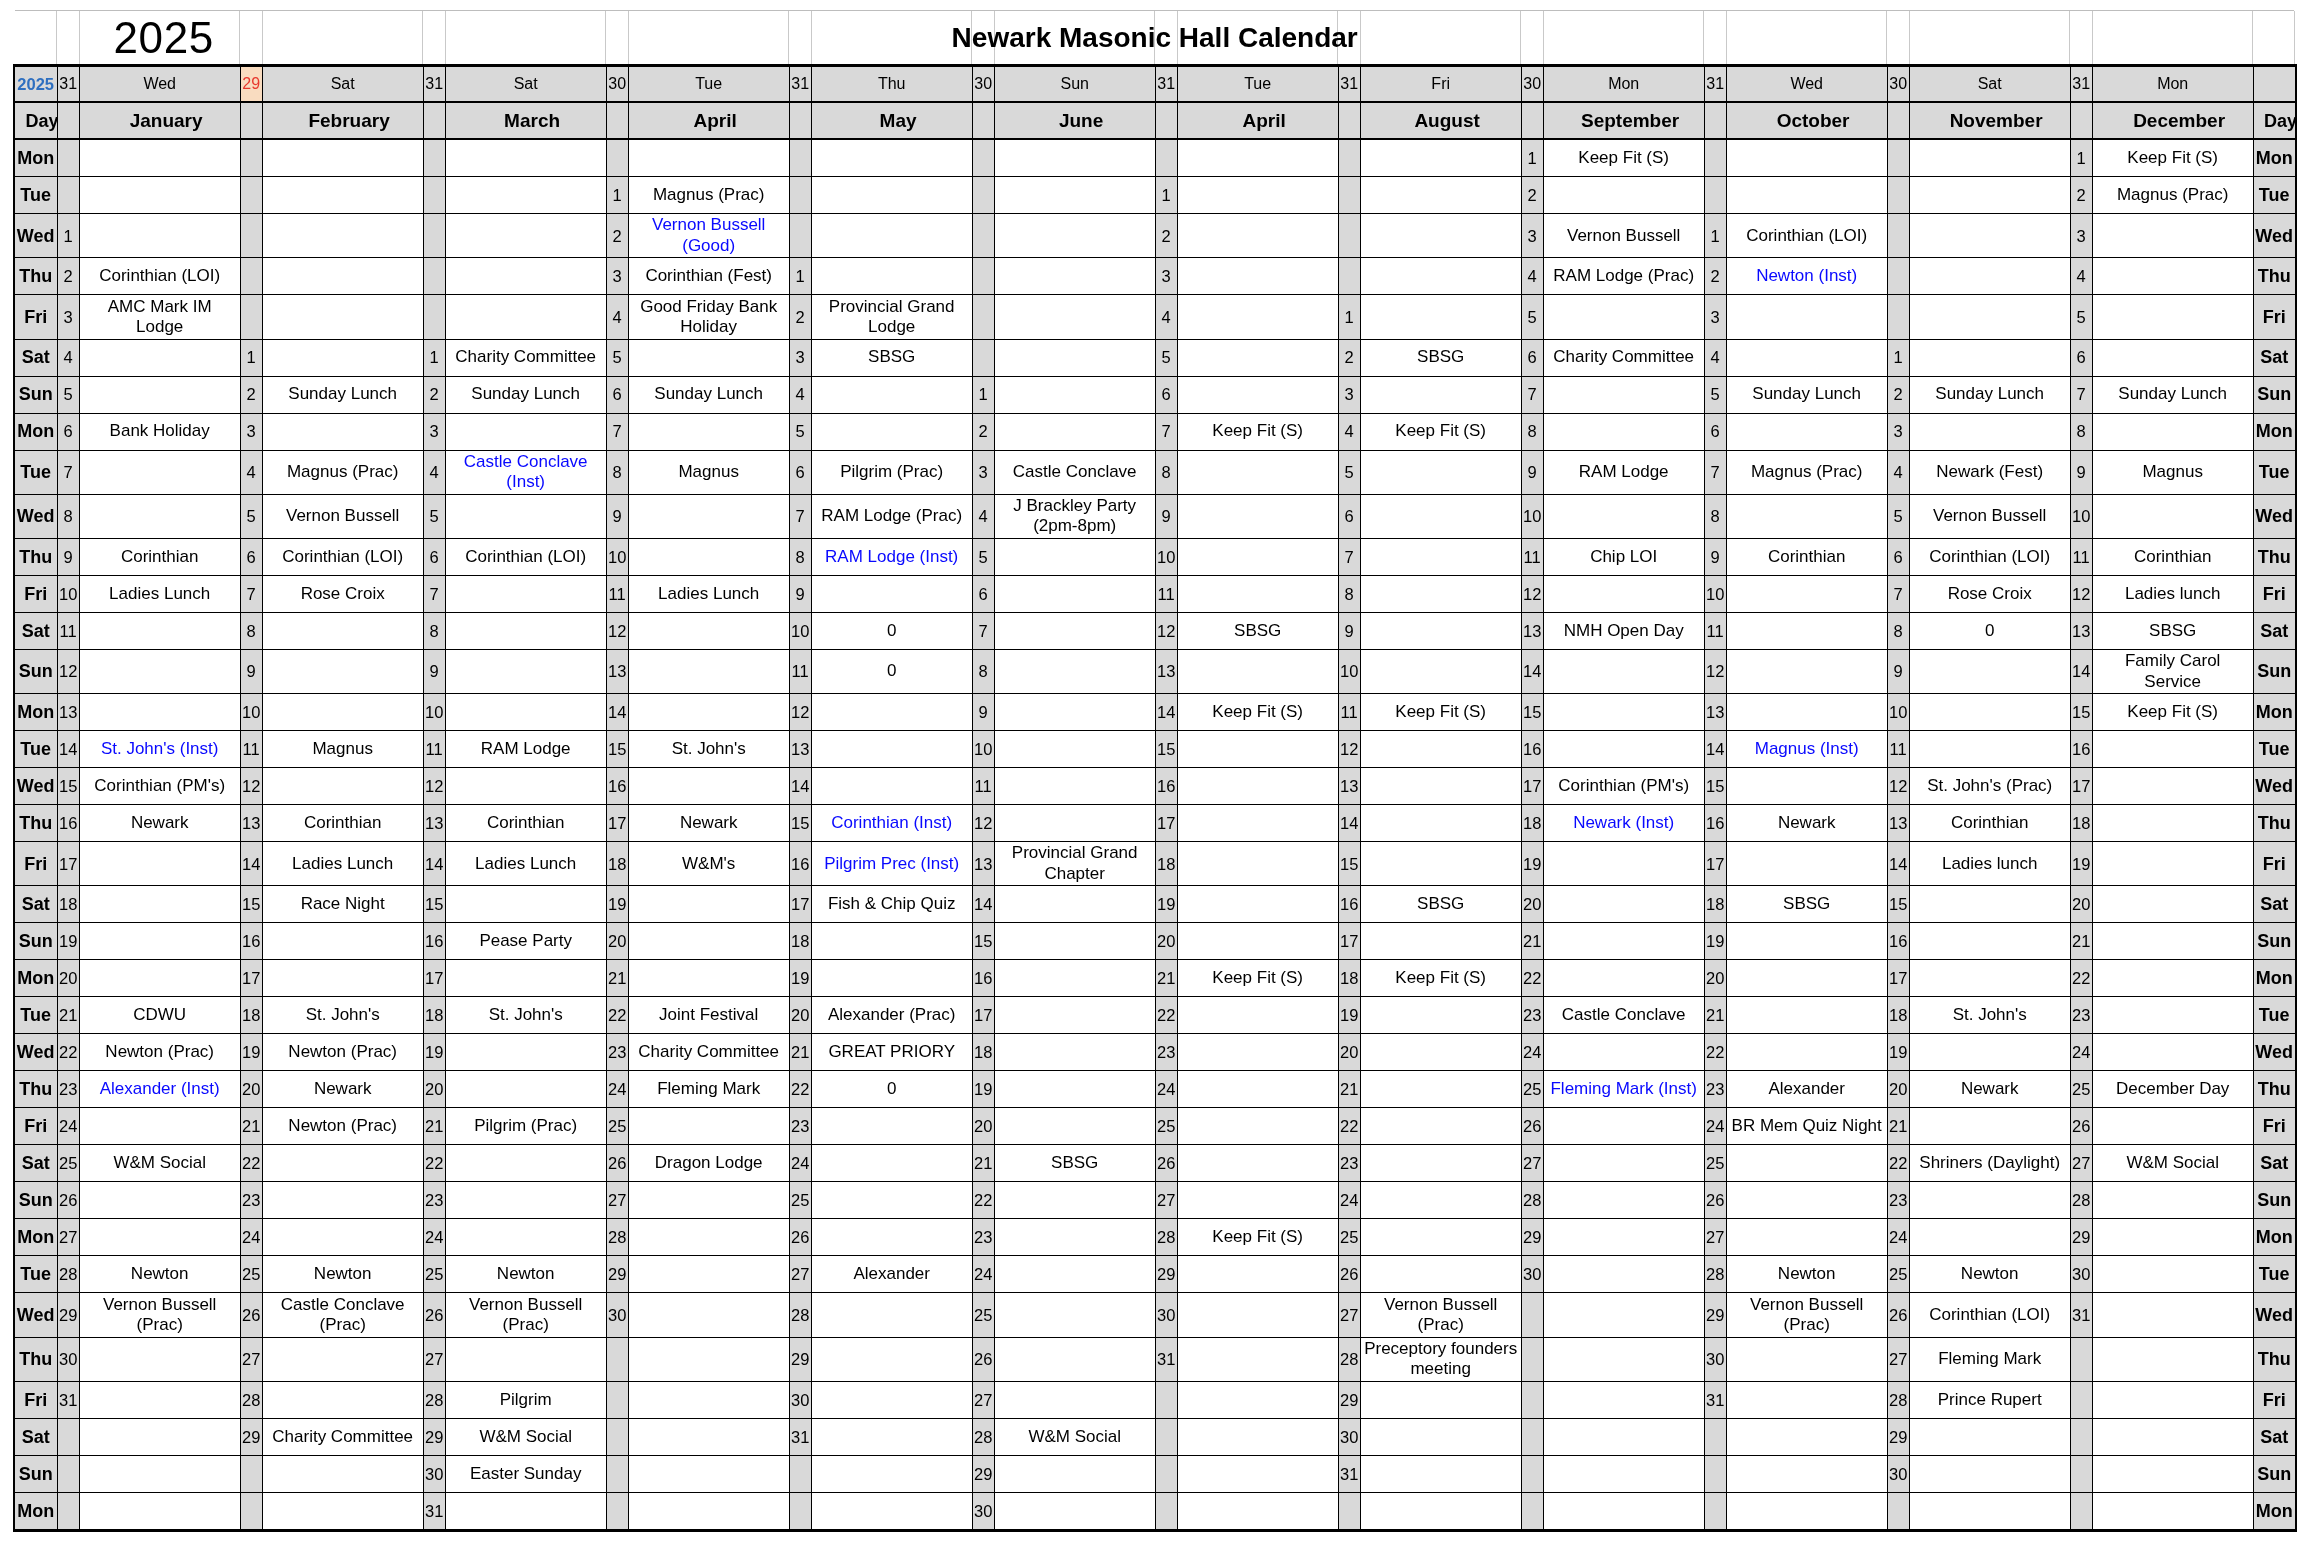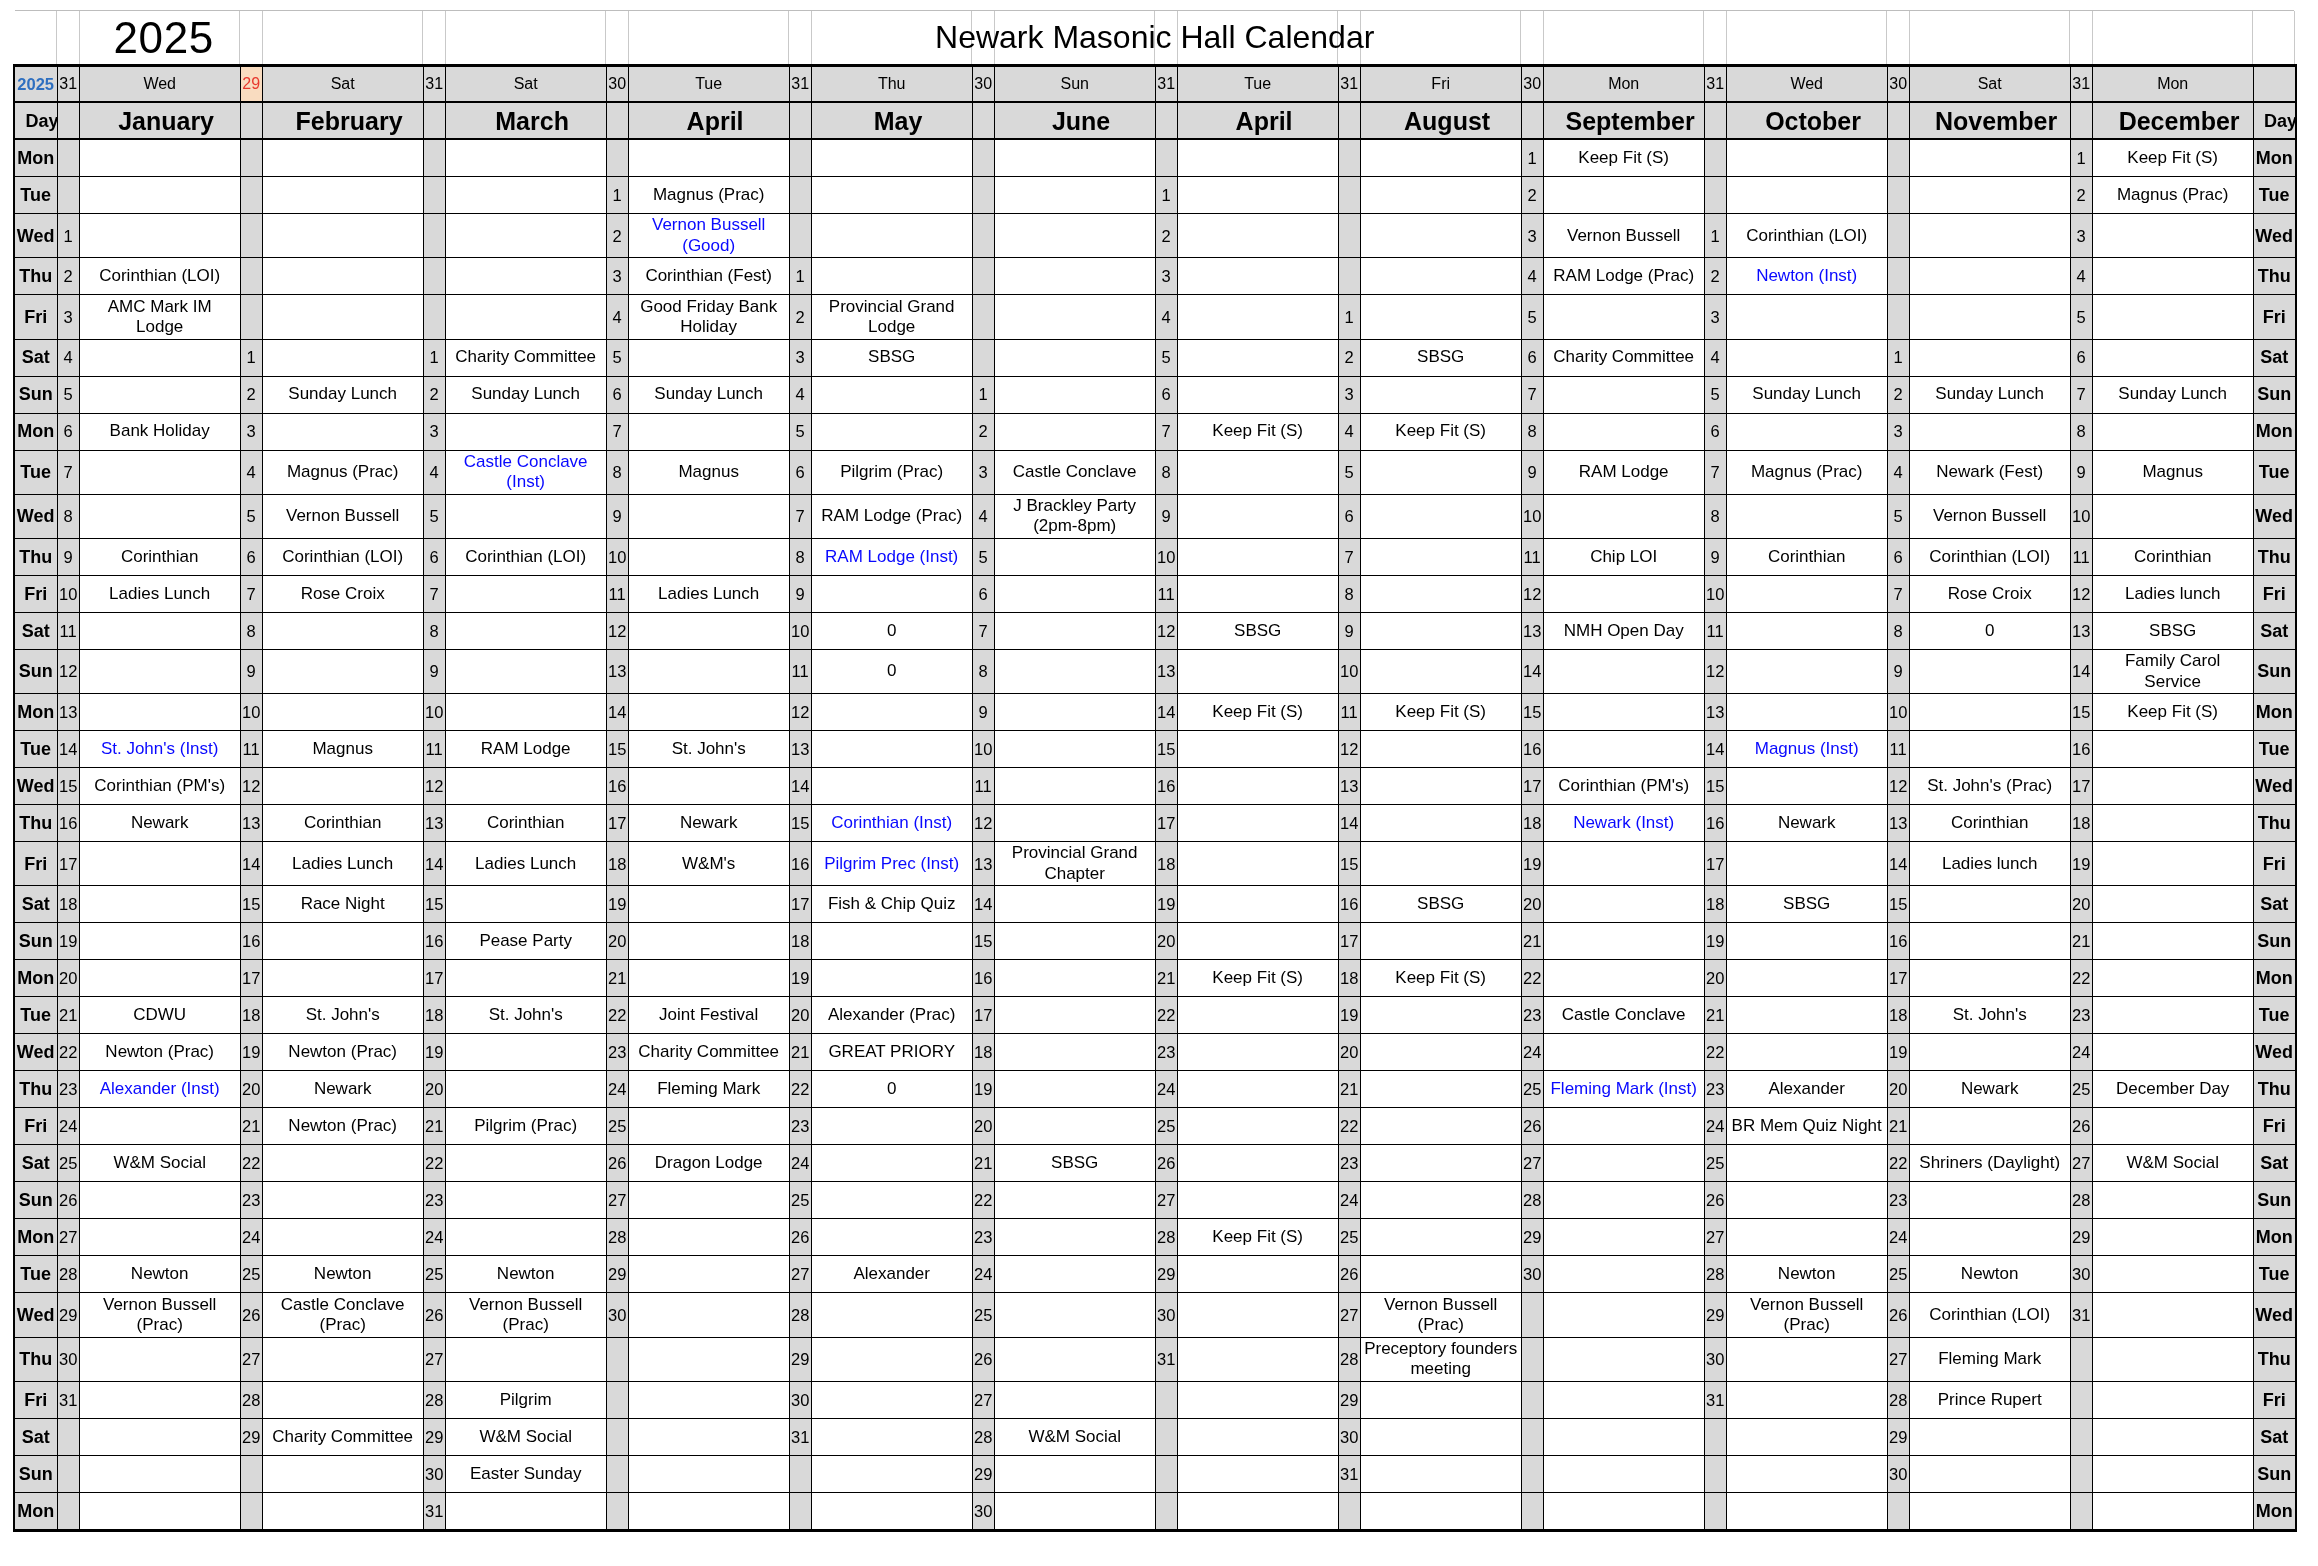--- a/index.html
+++ b/index.html
@@ -6,38 +6,38 @@
   body{width:2319px;height:1567px;overflow:hidden;font-family:"Liberation Sans","DejaVu Sans",sans-serif;color:#000;}
   #sheet{margin:10.2px 0 0 12.7px;width:2287px;}
 
   
   #title-band{position:relative;width:2279px;margin-left:2.5px;height:53px;display:grid;
     grid-template-columns:42px repeat(12, 23px 160px) 42px;border-top:1.9px solid #bdbdbd;}
   .t{box-sizing:border-box;border-right:1.3px solid #c9c9c9;background:#fff;}
   #big-year{position:absolute;left:56px;width:185px;top:0;height:100%;display:flex;align-items:center;justify-content:center;
     font-size:44px;letter-spacing:0.6px;}
   #main-title{position:absolute;left:0;width:100%;top:0;height:100%;display:flex;align-items:center;justify-content:center;
-    font-size:32px;font-weight:normal;}
+    font-size:28px;font-weight:bold;}
 
   
   #cal-grid{display:grid;width:2284px;box-sizing:border-box;
     grid-template-columns:42px repeat(12, 23px 160px) 42px;
     grid-template-rows:36px 37px;
     grid-auto-rows:minmax(37px,auto);
     border:2.5px solid #000;border-top:3.2px solid #000;background:#fff;}
   .c{box-sizing:border-box;display:flex;align-items:center;justify-content:center;text-align:center;
      border-right:1.3px solid #000;border-bottom:1.3px solid #000;
      font-size:17px;line-height:20.3px;padding:1.3px 3.2px;overflow:hidden;}
   .evt{border-right:none;background:#fff;}
   .num{background:var(--gray);border-left:1.9px solid #000;font-size:16.5px;padding:1.3px 0.6px;}
   .labL{background:var(--gray);font-weight:bold;font-size:18px;border-right:none;}
   .labR{background:var(--gray);font-weight:bold;font-size:18px;border-left:1.9px solid #000;border-right:none;}
   .inforow{background:var(--gray);border-bottom:2.5px solid #000;font-size:16px;font-weight:normal;}
   .mhrow{background:var(--gray);border-bottom:2.5px solid #000;padding-left:16px;}
-  .month-name{font-weight:bold;font-size:25px;}
+  .month-name{font-weight:bold;font-size:19px;}
   .year-small{color:var(--yearblue);font-weight:bold;font-size:16.5px;}
   .blue{color:var(--evtblue);}
   .hl{background:var(--hlbg);color:var(--hltx);}
 </style>
 </head>
 <body>
 
 <div id="sheet">
   <div id="title-band">
     <div class="t"></div>

